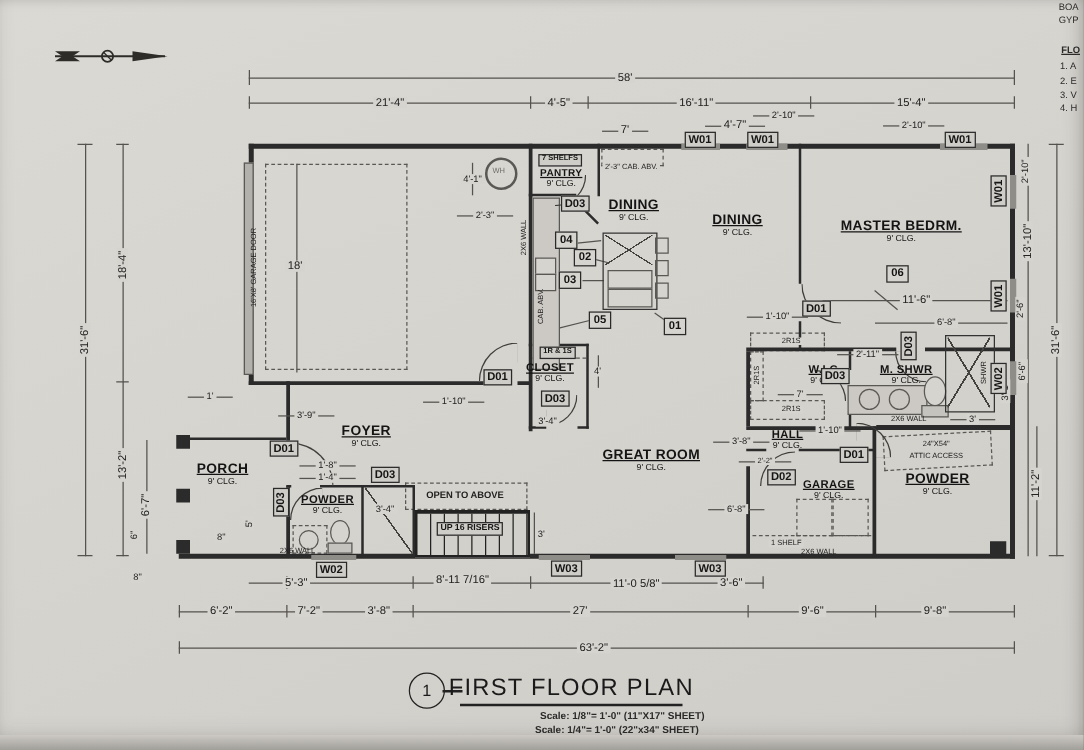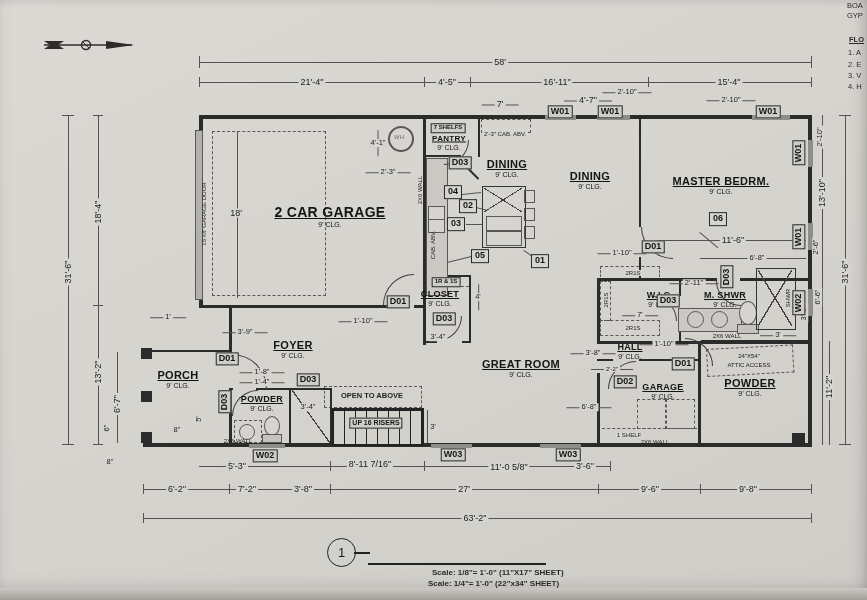--- a/index.html
+++ b/index.html
@@ -252,24 +252,20 @@
   <div class="dimline rot" style="left:466px;top:224px;width:17px;height:1px"></div>
   <div class="dimline rot" style="left:476px;top:207px;width:12px;height:1px;transform:rotate(14deg)"></div>
   <div class="dimline rot" style="left:447px;top:262px;width:26px;height:1px;transform:rotate(-14deg)"></div>
   <div class="dimline rot" style="left:524px;top:250px;width:16px;height:1px;transform:rotate(35deg)"></div>
   <div class="co" style="left:453px;top:192px">04</div>
   <div class="co" style="left:468px;top:206px">02</div>
   <div class="co" style="left:456px;top:224px">03</div>
   <div class="co" style="left:480px;top:256px">05</div>
   <div class="co" style="left:540px;top:261px">01</div>
 
-  <div class="room rL" style="left:330px;top:216px">
-    <div class="nm">2 CAR GARAGE</div>
-    <div class="clg">9' CLG.</div>
-  </div>
   <div class="room rM" style="left:507px;top:168px">
     <div class="nm">DINING</div>
     <div class="clg">9' CLG.</div>
   </div>
   <div class="room rM" style="left:590px;top:180px">
     <div class="nm">DINING</div>
     <div class="clg">9' CLG.</div>
   </div>
   <div class="room rM" style="left:721px;top:185px">
     <div class="nm">MASTER BEDRM.</div>
@@ -418,18 +414,19 @@
   <div class="tag" style="left:625px;top:382px">D02</div>
   <div class="tag" style="left:460px;top:163px">D03</div>
   <div class="tag" style="left:444px;top:319px">D03</div>
   <div class="tag" style="left:308px;top:380px">D03</div>
   <div class="tag tagv" style="left:225px;top:402px">D03</div>
   <div class="tag" style="left:668px;top:301px">D03</div>
   <div class="tag tagv" style="left:727px;top:277px">D03</div>
 
   <div class="circ titleblock" style="left:327px;top:538px;width:27px;height:27px">1</div>
   <div class="dimline titleblock" style="left:354px;top:552px;width:16px;height:1.5px;background:#222"></div>
+  <div class="t-name" style="left:457px;top:551px">FIRST FLOOR PLAN</div>
   <div class="dimline titleblock" style="left:368px;top:563px;width:178px;height:1.5px;background:#222"></div>
   <div class="t-scale" style="left:432px;top:568px">Scale: 1/8"= 1'-0" (11"X17" SHEET)</div>
   <div class="t-scale" style="left:428px;top:579px">Scale: 1/4"= 1'-0" (22"x34" SHEET)</div>
 
   <div class="edge"></div>
 </div>
 
 </body></html>

